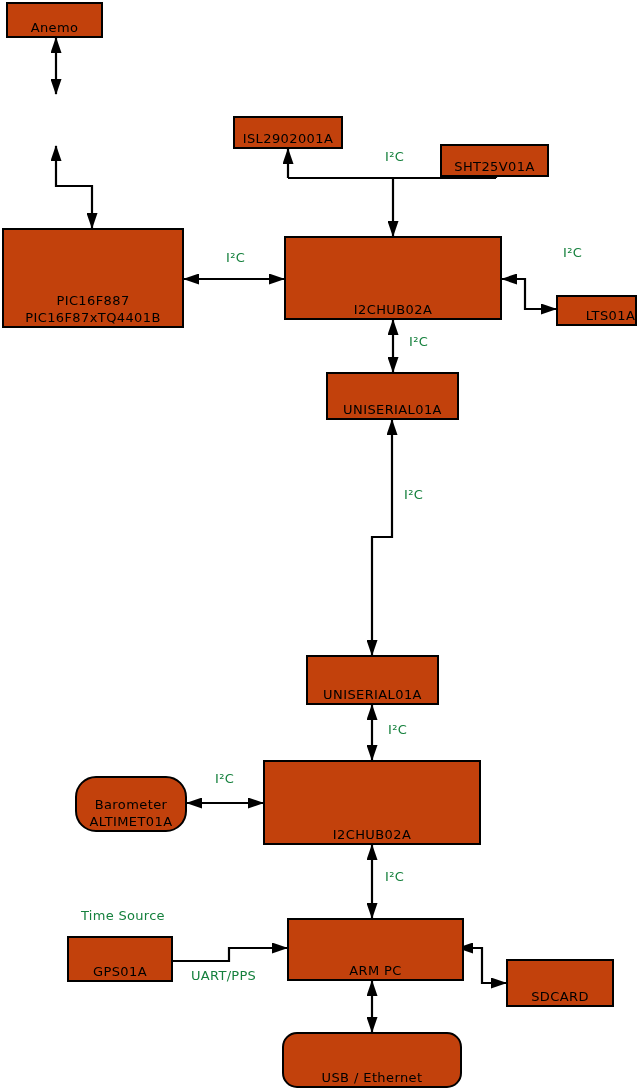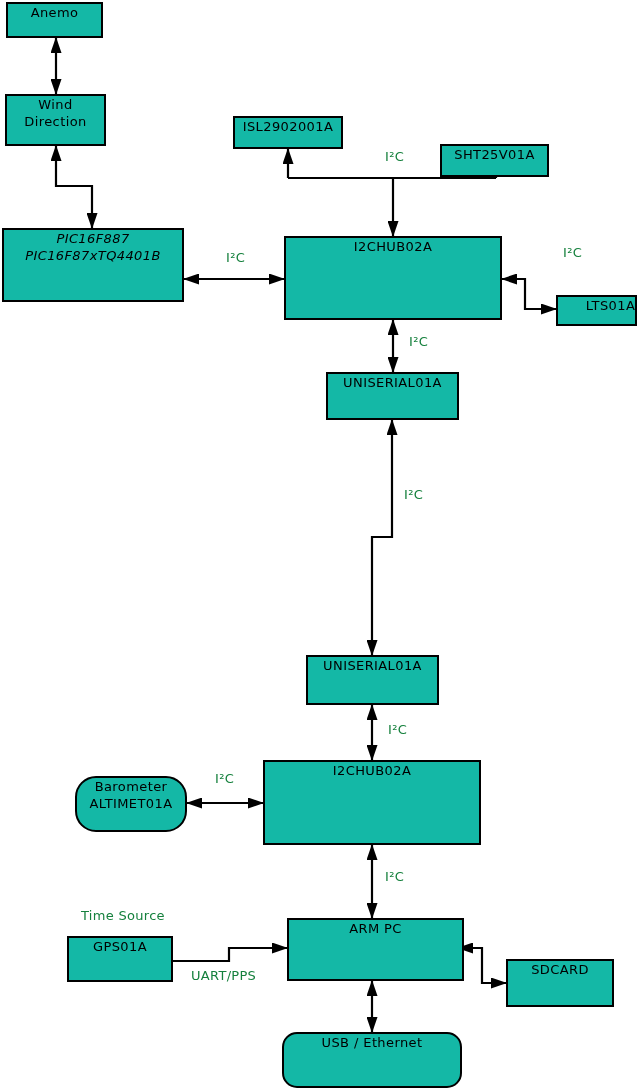--- a/index.html
+++ b/index.html
@@ -23,26 +23,26 @@
     height: 1089px;
   }
   #connector-layer path {
     fill: none;
     stroke: #000000;
     stroke-width: 2.2;
   }
   .node {
     position: absolute;
     box-sizing: border-box;
-    background: #14b8a6;
+    background: #c2410c;
     border: 2.2px solid #000000;
     display: flex;
     flex-direction: column;
     align-items: center;
-    justify-content: flex-start;
+    justify-content: flex-end;
     text-align: center;
     font-size: 13px;
     line-height: 17px;
     color: #000000;
     letter-spacing: 0.4px;
   }
   .edge-label {
     position: absolute;
     font-size: 13px;
     line-height: 14px;
@@ -80,26 +80,22 @@
     <path d="M372,845 L372,918" marker-start="url(#ah)" marker-end="url(#ah)"></path>
     <path d="M173,961 L229,961 L229,948 L287,948" marker-end="url(#ah)"></path>
     <path d="M458,948 L482,948 L482,983 L506,983" marker-start="url(#ah)" marker-end="url(#ah)"></path>
     <path d="M372,981 L372,1032" marker-start="url(#ah)" marker-end="url(#ah)"></path>
   </svg>
 
   <div class="node" style="left:6px; top:2px; width:97px; height:36px;">
     <span>Anemo</span>
   </div>
 
-  <div class="node" style="left:5px; top:94px; width:101px; height:52px;">
-    <span>Wind</span>
-    <span>Direction</span>
-  </div>
 
-  <div class="node" style="left:2px; top:228px; width:182px; height:74px;font-style:italic;">
+  <div class="node" style="left:2px; top:228px; width:182px; height:100px;">
     <span>PIC16F887</span>
     <span>PIC16F87xTQ4401B</span>
   </div>
 
   <div class="node" style="left:233px; top:116px; width:110px; height:33px;">
     <span>ISL2902001A</span>
   </div>
 
   <div class="node" style="left:440px; top:116px; width:109px; height:33px;margin-top:28px;">
     <span>SHT25V01A</span>

